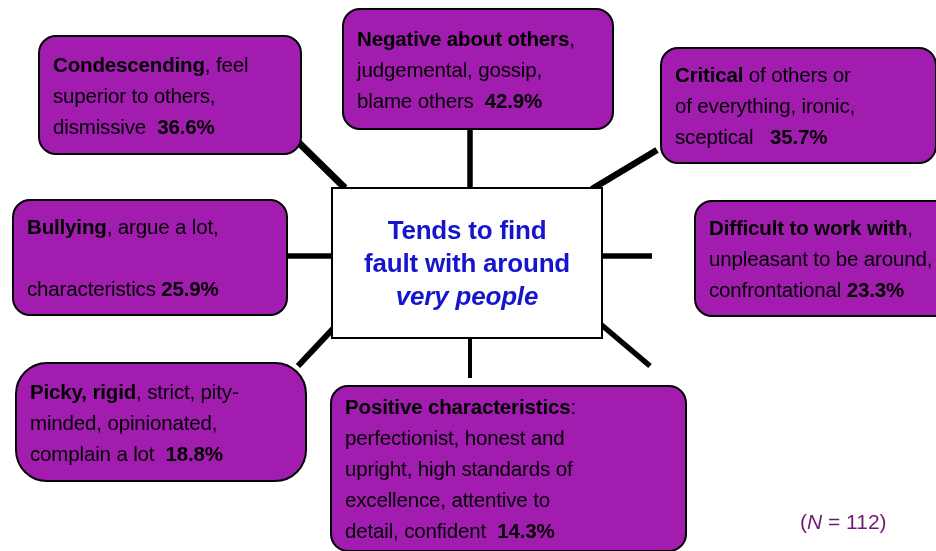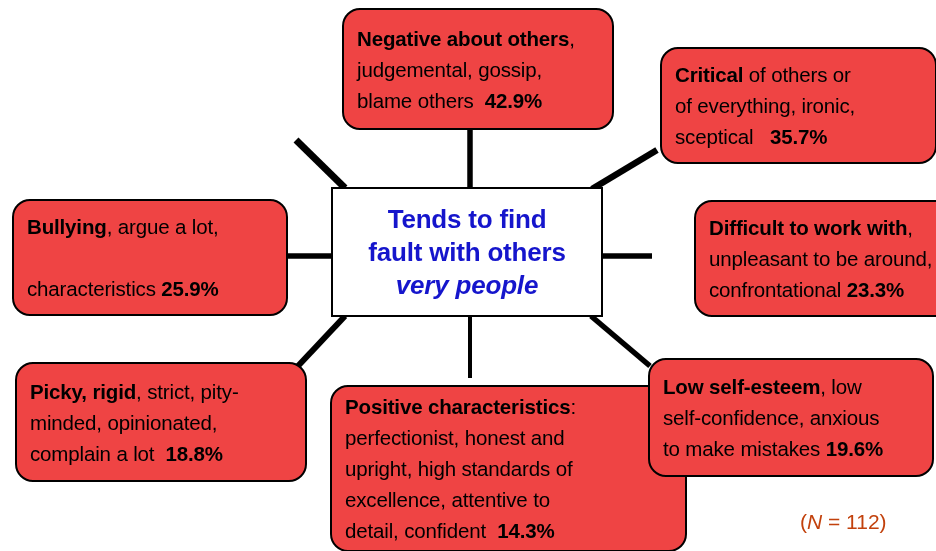--- a/index.html
+++ b/index.html
@@ -19,21 +19,21 @@
     position: absolute;
     left: 0;
     top: 0;
     width: 936px;
     height: 551px;
     z-index: 1;
   }
   .node {
     position: absolute;
     box-sizing: border-box;
-    background: #ef4444;
+    background: #a21caf;
     border: 2.5px solid #000000;
     border-radius: 18px;
     z-index: 2;
     display: flex;
     align-items: center;
   }
   .node .txt {
     display: block;
     width: 100%;
     padding: 0 13px;
@@ -67,30 +67,30 @@
   .center-node .ctxt i {
     font-style: italic;
     font-weight: bold;
   }
   
   #node-condescending { left: 38px;  top: 35px;  width: 264px; height: 120px; }
   #node-negative      { left: 342px; top: 8px;   width: 272px; height: 122px; }
   #node-critical      { left: 652px; top: 47px;  width: 277px; height: 117px; margin-left: 8px; }
   #node-bullying      { left: 12px;  top: 199px; width: 276px; height: 117px; }
   #node-difficult     { left: 650px; top: 200px; width: 284px; height: 117px; margin-left: 44px; }
-  #node-picky         { left: 15px;  top: 362px; width: 292px; height: 120px; }
+  #node-picky         { left: 15px;  top: 362px; width: 292px; height: 120px; border-radius: 32px; }
   #node-positive      { left: 330px; top: 385px; width: 357px; height: 167px; }
   #node-lowself       { left: 648px; top: 358px; width: 286px; height: 119px; }
-  #center-box         { left: 331px; top: 187px; width: 272px; height: 130px; }
+  #center-box         { left: 331px; top: 187px; width: 272px; height: 152px; }
   #footnote {
     position: absolute;
     left: 800px;
     top: 510px;
     font-size: 21px;
-    color: #c2410c;
+    color: #701a75;
     z-index: 2;
     white-space: nowrap;
   }
   #footnote i { font-style: italic; }
 </style>
 </head>
 <body>
 
 <div id="canvas">
 
@@ -106,20 +106,27 @@
 
     <line x1="601" y1="256" x2="652" y2="256" stroke="#000000" stroke-width="5.5"></line>
 
     <line x1="298" y1="366" x2="345" y2="316" stroke="#000000" stroke-width="6"></line>
 
     <line x1="470" y1="316" x2="470" y2="378" stroke="#000000" stroke-width="4"></line>
 
     <line x1="591" y1="316" x2="650" y2="366" stroke="#000000" stroke-width="5.5"></line>
   </svg>
 
+  <div class="node" id="node-condescending">
+    <span class="txt">
+      <b>Condescending</b><span>, feel</span><br>
+      <span>superior to others,</span><br>
+      <span>dismissive</span>&nbsp;&nbsp;<b>36.6%</b>
+    </span>
+  </div>
 
   <div class="node" id="node-negative">
     <span class="txt">
       <b>Negative about others</b><span>,</span><br>
       <span>judgemental, gossip,</span><br>
       <span>blame others</span>&nbsp;&nbsp;<b>42.9%</b>
     </span>
   </div>
 
   <div class="node" id="node-critical">
@@ -134,21 +141,21 @@
     <span class="txt">
       <b>Bullying</b><span>, argue a lot,</span><br>
       <br>
       <span>characteristics</span>&nbsp;<b>25.9%</b>
     </span>
   </div>
 
   <div class="center-node" id="center-box">
     <span class="ctxt">
       <span>Tends to find</span><br>
-      <span>fault with others</span><br>
+      <span>fault with around</span><br>
       <i>very people</i>
     </span>
   </div>
 
   <div class="node" id="node-difficult">
     <span class="txt">
       <b>Difficult to work with</b><span>,</span><br>
       <span>unpleasant to be around,</span><br>
       <span>confrontational</span>&nbsp;<b>23.3%</b>
     </span>
@@ -165,23 +172,16 @@
   <div class="node" id="node-positive">
     <span class="txt">
       <b>Positive characteristics</b><span>:</span><br>
       <span>perfectionist, honest and</span><br>
       <span>upright, high standards of</span><br>
       <span>excellence, attentive to</span><br>
       <span>detail, confident</span>&nbsp;&nbsp;<b>14.3%</b>
     </span>
   </div>
 
-  <div class="node" id="node-lowself">
-    <span class="txt">
-      <b>Low self-esteem</b><span>, low</span><br>
-      <span>self-confidence, anxious</span><br>
-      <span>to make mistakes</span>&nbsp;<b>19.6%</b>
-    </span>
-  </div>
 
   <div id="footnote"><span>(</span><i>N</i><span> = 112)</span></div>
 
 </div>
 
 </body></html>

